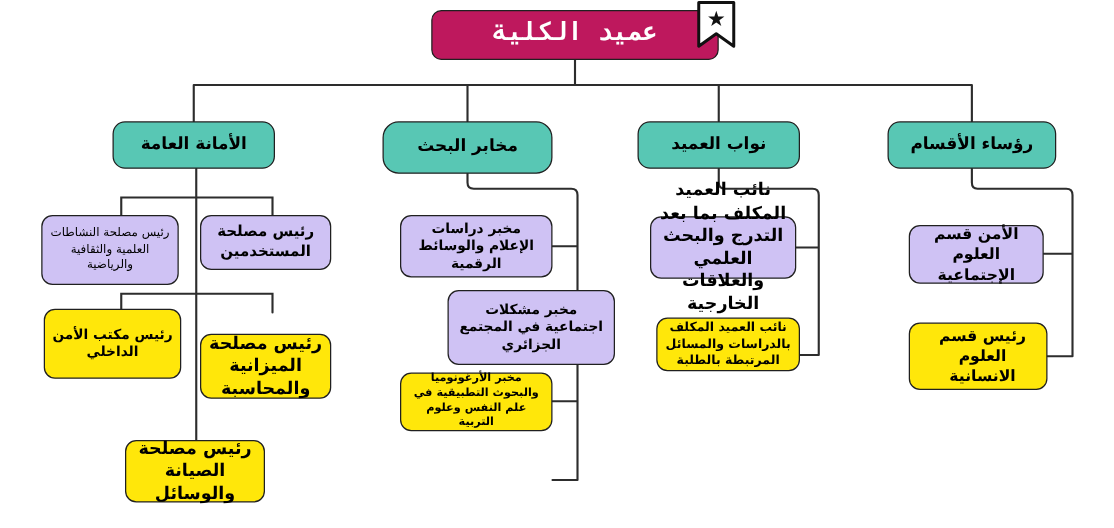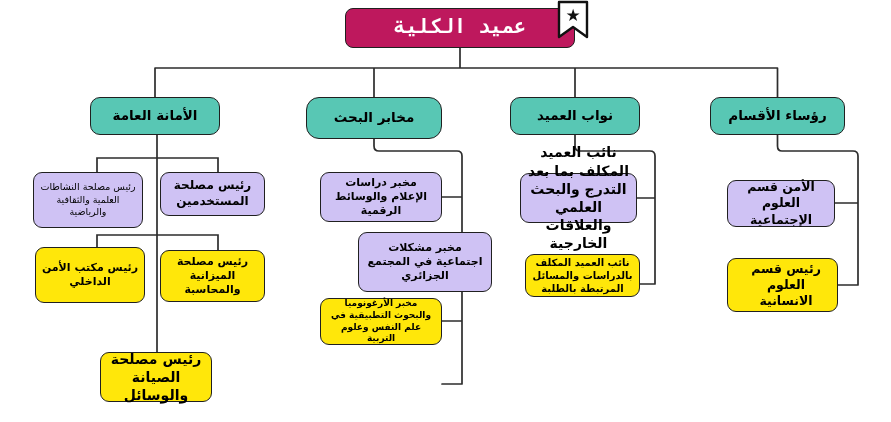--- a/index.html
+++ b/index.html
@@ -61,21 +61,21 @@
   </svg>
 
   <div class="node group-node" style="left:90px;top:97px;width:130px;height:38px;">الأمانة العامة</div>
   <div class="node group-node" style="left:306px;top:97px;width:136px;height:42px;border-radius:13px;">مخابر البحث</div>
   <div class="node group-node" style="left:510px;top:97px;width:130px;height:38px;">نواب العميد</div>
   <div class="node group-node" style="left:710px;top:97px;width:135px;height:38px;">رؤساء الأقسام</div>
 
   <div class="node purple light" style="left:33px;top:172px;width:110px;height:56px;font-size:9.5px;">رئيس مصلحة النشاطات العلمية والثقافية والرياضية</div>
   <div class="node purple" style="left:160px;top:172px;width:105px;height:44px;font-size:12px;">رئيس مصلحة المستخدمين</div>
   <div class="node yellow" style="left:35px;top:247px;width:110px;height:56px;font-size:11px;">رئيس مكتب الأمن الداخلي</div>
-  <div class="node yellow" style="left:160px;top:250px;width:105px;height:52px;font-size:11px;text-align:center;">رئيس مصلحة الميزانية والمحاسبة</div>
+  <div class="node yellow" style="left:160px;top:267px;width:105px;height:52px;font-size:14px;text-align:center;">رئيس مصلحة الميزانية والمحاسبة</div>
   <div class="node yellow" style="left:100px;top:352px;width:112px;height:50px;font-size:14px;">رئيس مصلحة الصيانة والوسائل</div>
 
   <div class="node purple" style="left:320px;top:172px;width:122px;height:50px;font-size:11px;">مخبر دراسات الإعلام والوسائط الرقمية</div>
   <div class="node purple" style="left:320px;top:232px;width:134px;height:60px;font-size:11px;margin-left:38px;">مخبر مشكلات اجتماعية في المجتمع الجزائري</div>
   <div class="node yellow" style="left:320px;top:298px;width:122px;height:47px;font-size:9px;">مخبر الأرغونوميا والبحوث التطبيقية في علم النفس وعلوم التربية</div>
 
   <div class="node purple" style="left:520px;top:173px;width:117px;height:50px;font-size:14px;text-align:center;">نائب العميد المكلف بما بعد التدرج والبحث العلمي والعلاقات الخارجية</div>
   <div class="node yellow" style="left:525px;top:254px;width:115px;height:43px;font-size:10px;">نائب العميد المكلف بالدراسات والمسائل المرتبطة بالطلبة</div>
 
   <div class="node purple" style="left:727px;top:180px;width:108px;height:47px;font-size:12.5px;">الأمن قسم العلوم الإجتماعية</div>

